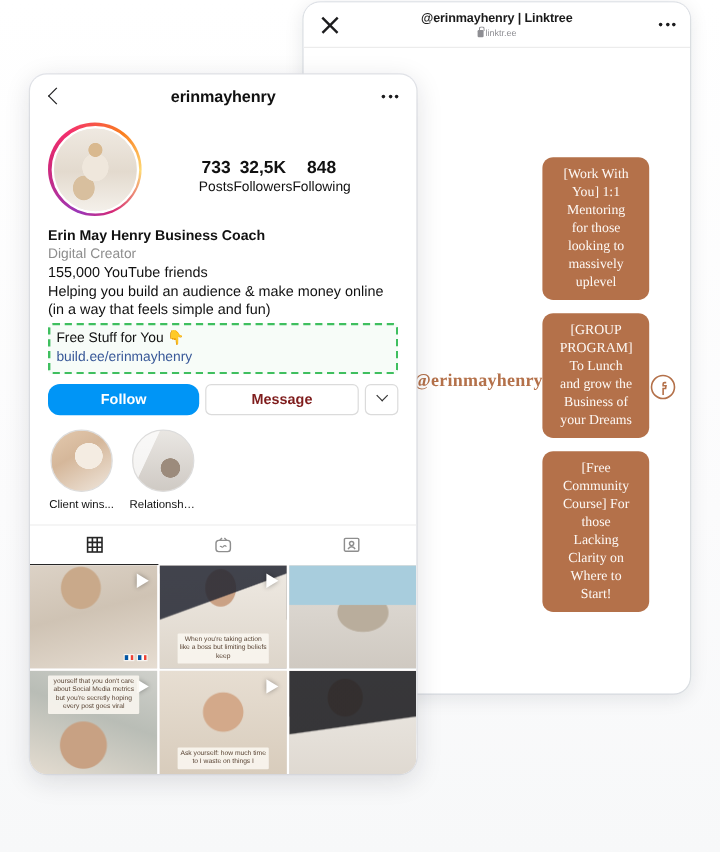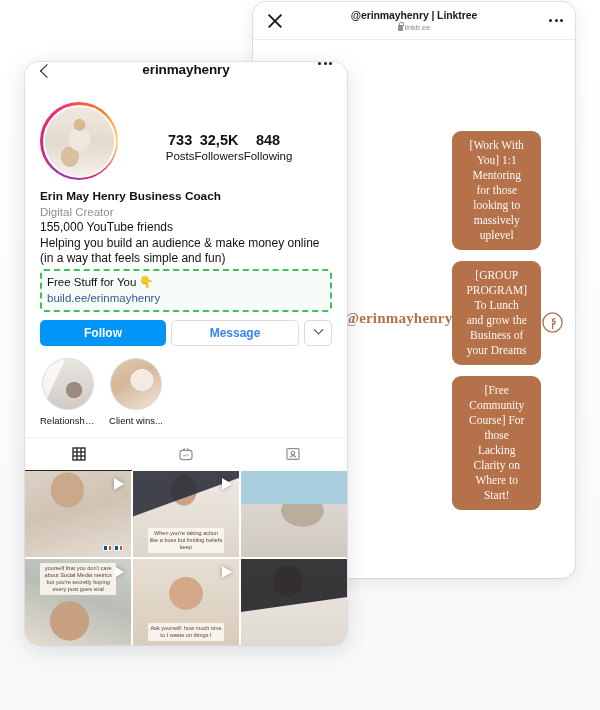--- a/index.html
+++ b/index.html
@@ -201,20 +201,21 @@
     box-shadow: 0 5px 22px rgba(20,25,40,0.13), 0 0 0 1px rgba(230,232,236,0.9);
     overflow: hidden;
     display: flex;
     flex-direction: column;
   }
 
   .ig-header {
     height: 36px;
     flex: 0 0 36px;
     display: flex;
+    align-items: center;
     padding: 0 15px;
     position: relative;
   }
   .ig-back {
     width: 11px; height: 18px;
     position: relative;
     cursor: pointer;
     flex: 0 0 11px;
   }
   .ig-back::before {
@@ -346,33 +347,33 @@
     gap: 5px;
     padding: 8px 15px 0 15px;
     align-items: stretch;
   }
   .btn-follow {
     flex: 1 1 0;
     background: #0095f6;
     color: #fff;
     font-size: 12px;
     font-weight: bold;
-    border-radius: 5px;
+    border-radius: 10px;
     height: 26px;
     display: flex;
     align-items: center;
     justify-content: center;
     cursor: pointer;
     border: none;
     font-family: inherit;
   }
   .btn-message {
     flex: 1 1 0;
     background: #fff;
-    color: #3b82f6;
+    color: #7f1d1d;
     font-size: 12px;
     font-weight: bold;
     border: 1px solid #dbdbdb;
     border-radius: 5px;
     height: 26px;
     display: flex;
     align-items: center;
     justify-content: center;
     cursor: pointer;
     font-family: inherit;
@@ -626,30 +627,30 @@
     <div class="ig-actions">
       <button class="btn-follow">Follow</button>
       <div class="btn-message">Message</div>
       <div class="btn-caret">
         <span class="caret-glyph"></span>
       </div>
     </div>
 
     <div class="ig-highlights">
       <div class="hl">
+        <div class="hl-circle a">
+            <div class="ph"></div>
+          </div>
+        <div class="hl-label">Client wins...</div>
+      </div>
+      <div class="hl">
         <div class="hl-circle b">
             <div class="ph"></div>
           </div>
         <div class="hl-label">Relationships</div>
-      </div>
-      <div class="hl">
-        <div class="hl-circle a">
-            <div class="ph"></div>
-          </div>
-        <div class="hl-label">Client wins...</div>
       </div>
     </div>
 
     <div class="ig-tabs">
       <div class="ig-tab active">
         <svg width="16" height="16" viewBox="0 0 24 24" fill="none" stroke="#262626" stroke-width="2">
           <rect x="3" y="3" width="18" height="18"></rect>
           <line x1="9" y1="3" x2="9" y2="21"></line>
             <line x1="15" y1="3" x2="15" y2="21"></line>
           <line x1="3" y1="9" x2="21" y2="9"></line>

